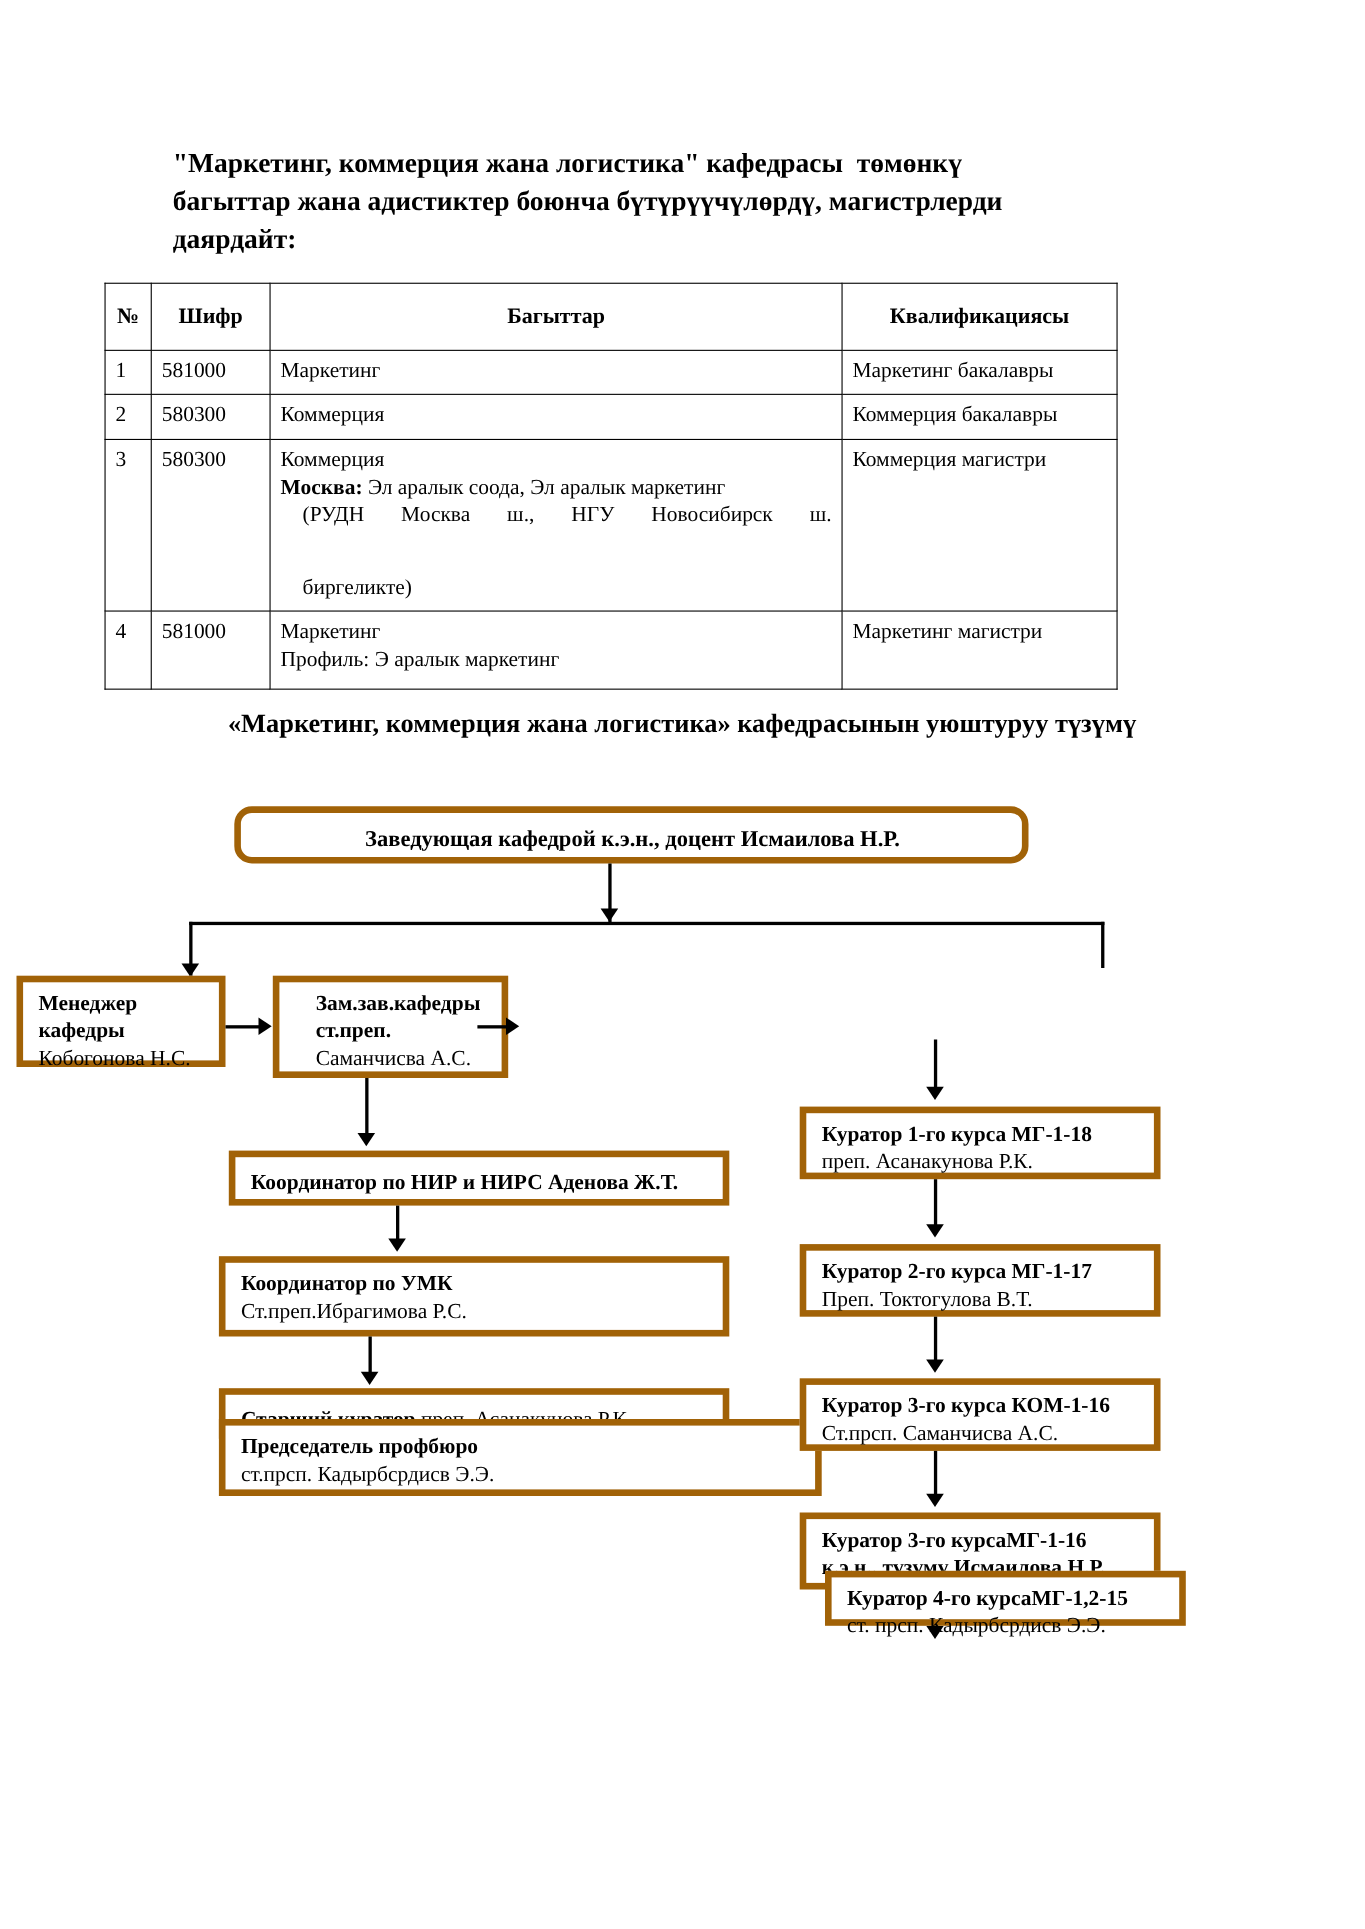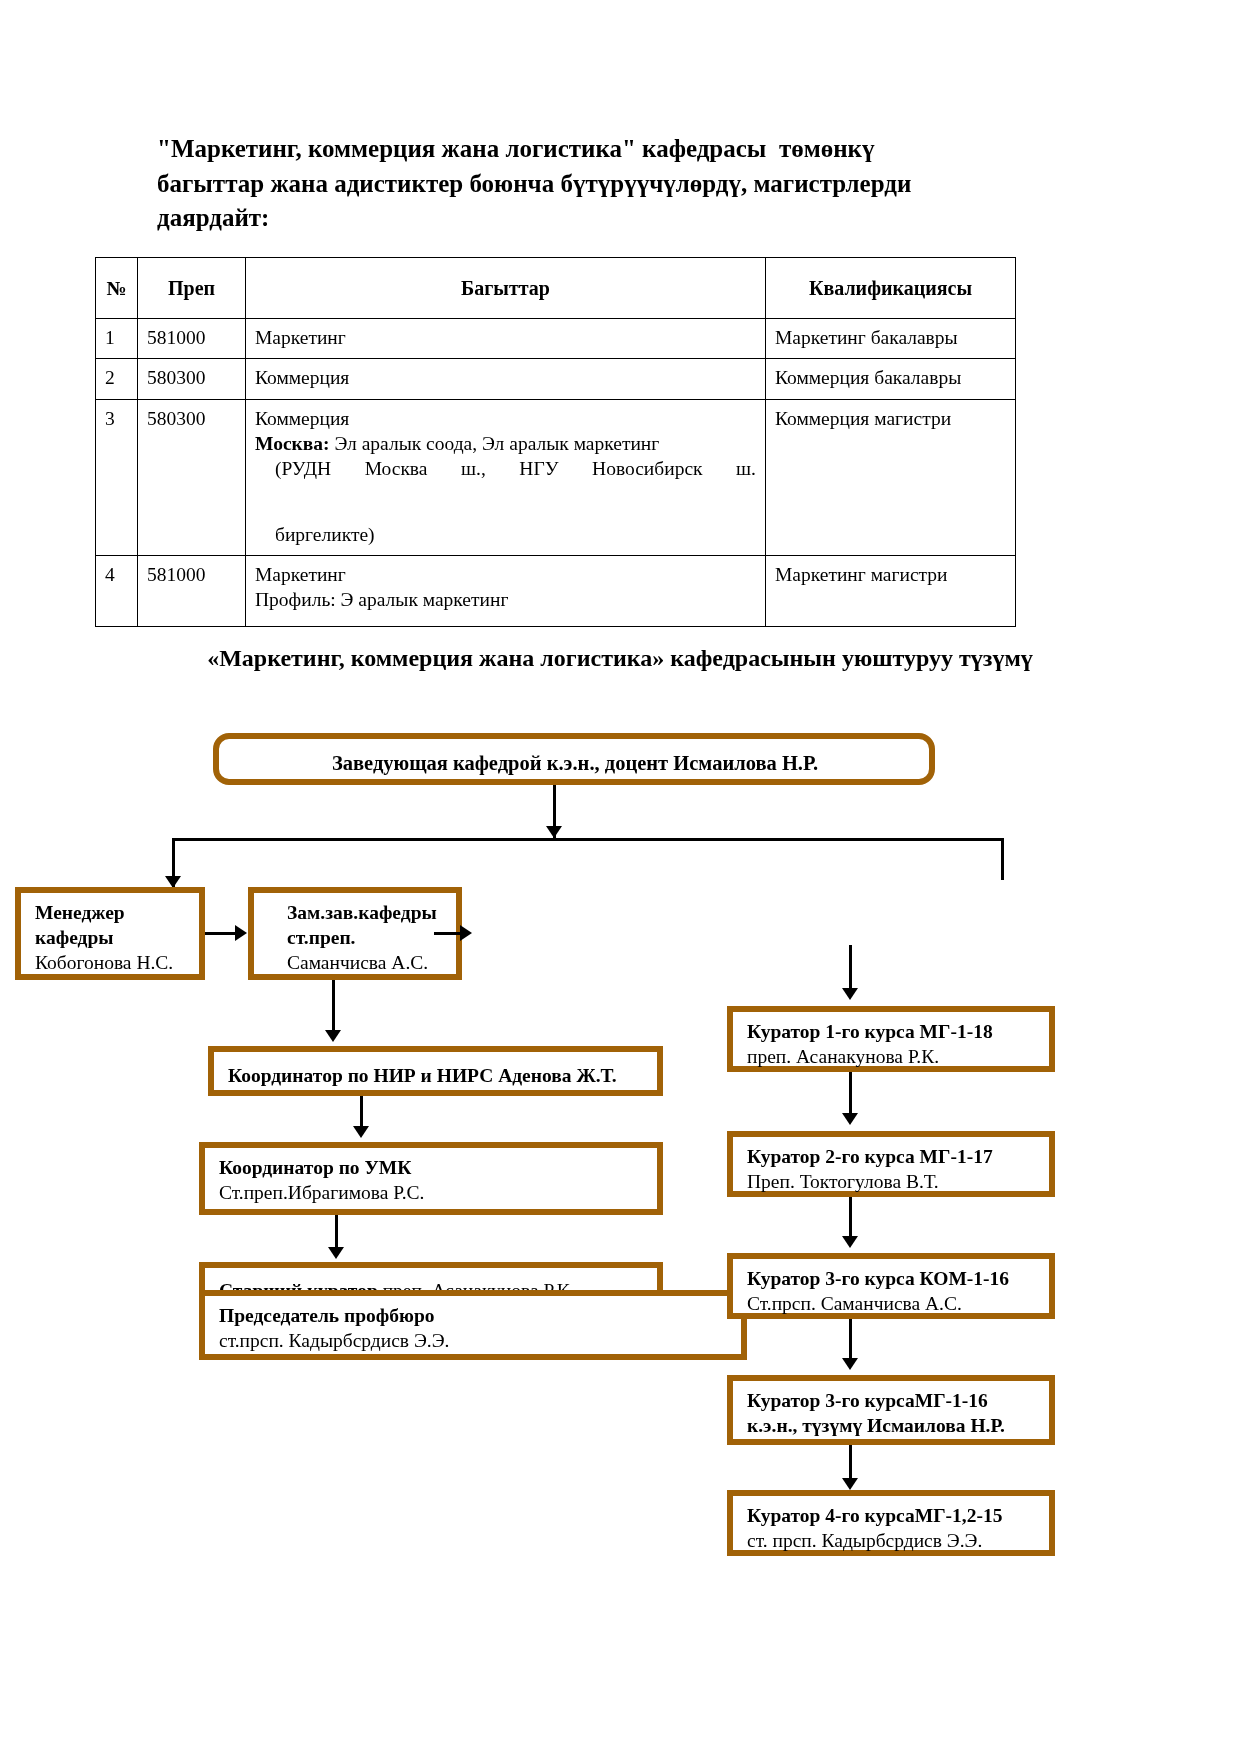--- a/index.html
+++ b/index.html
@@ -125,21 +125,21 @@
     text-align: center;
     font-weight: bold;
     font-size: 20.5px;
     padding-top: 11px;
   }
 
   .node-manager {
     left: 15px;
     top: 887px;
     width: 190px;
-    height: 93px;
+    height: 83px;
   }
   .node-deputy {
     left: 248px;
     top: 887px;
     width: 214px;
     height: 93px;
     padding-left: 33px;
   }
   .node-nir {
     left: 208px;
@@ -172,21 +172,21 @@
   .node-cur {
     left: 727px;
     width: 328px;
     height: 66px;
   }
   .cur1 { top: 879px; }
   .cur2 { top: 1006px; }
   .cur3 { top: 1131px; }
   .cur4 { top: 1253px; }
   .cur5 { top: 1375px; height: 70px; }
-  .cur6 { top: 1490px; height: 66px; }
+  .cur6 { top: 1428px; height: 50px; margin-left: 23px; }
 
   
   .ln-v, .ln-h {
     position: absolute;
     background: #000000;
   }
   .ln-v { width: 3px; }
   .ln-h { height: 3px; }
   .arrow-down {
     position: absolute;
@@ -217,21 +217,21 @@
   <table class="prog-table">
     <colgroup>
       <col class="col-num">
         <col class="col-shifr">
         <col class="col-dir">
         <col class="col-qual">
     </colgroup>
     <thead>
       <tr>
         <th>№</th>
-        <th>Преп</th>
+        <th>Шифр</th>
         <th>Багыттар</th>
         <th>Квалификациясы</th>
       </tr>
     </thead>
     <tbody>
       <tr>
         <td class="c-num">1</td>
         <td class="c-shifr">581000</td>
         <td>
           <span class="cell-line">Маркетинг</span>

